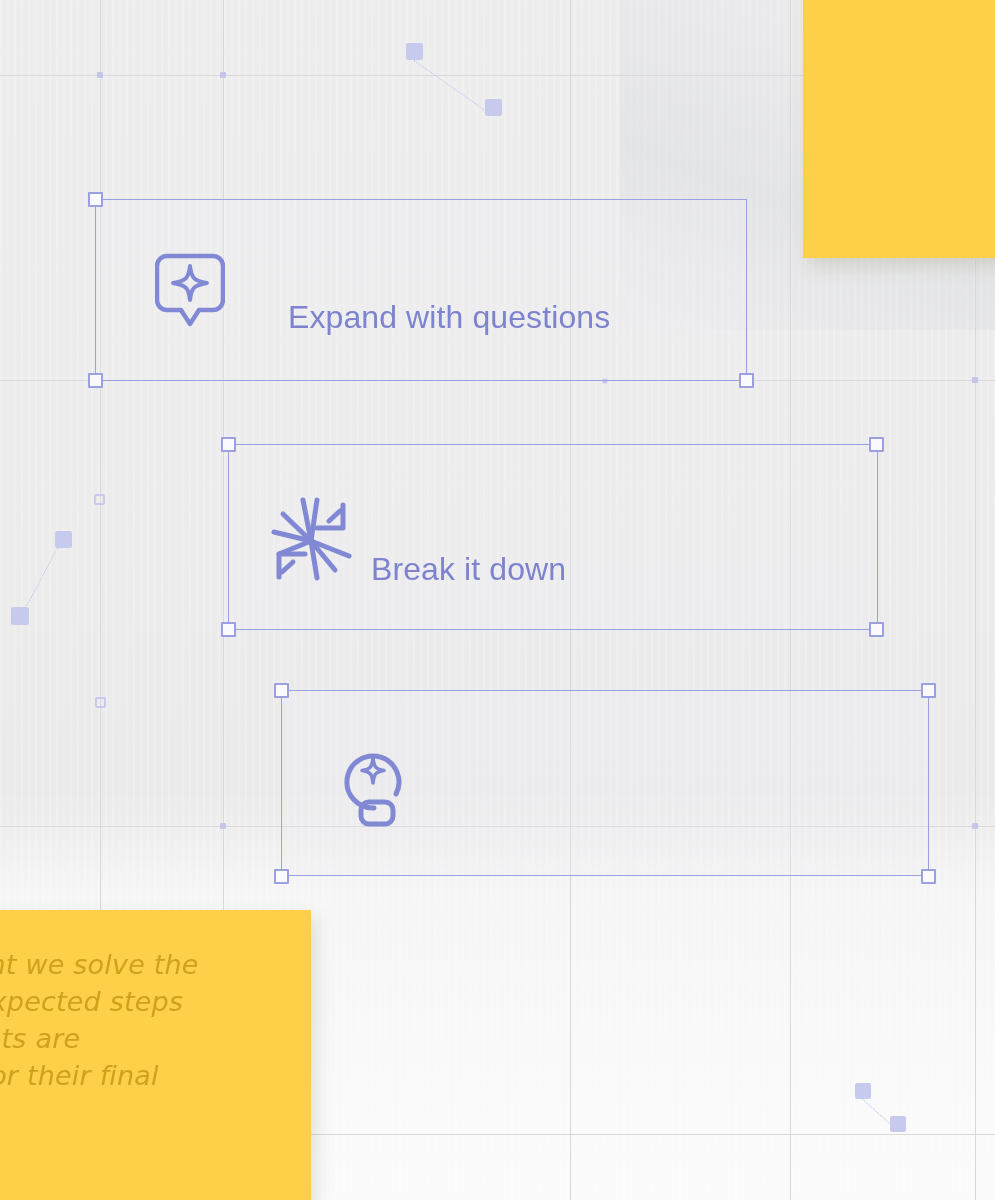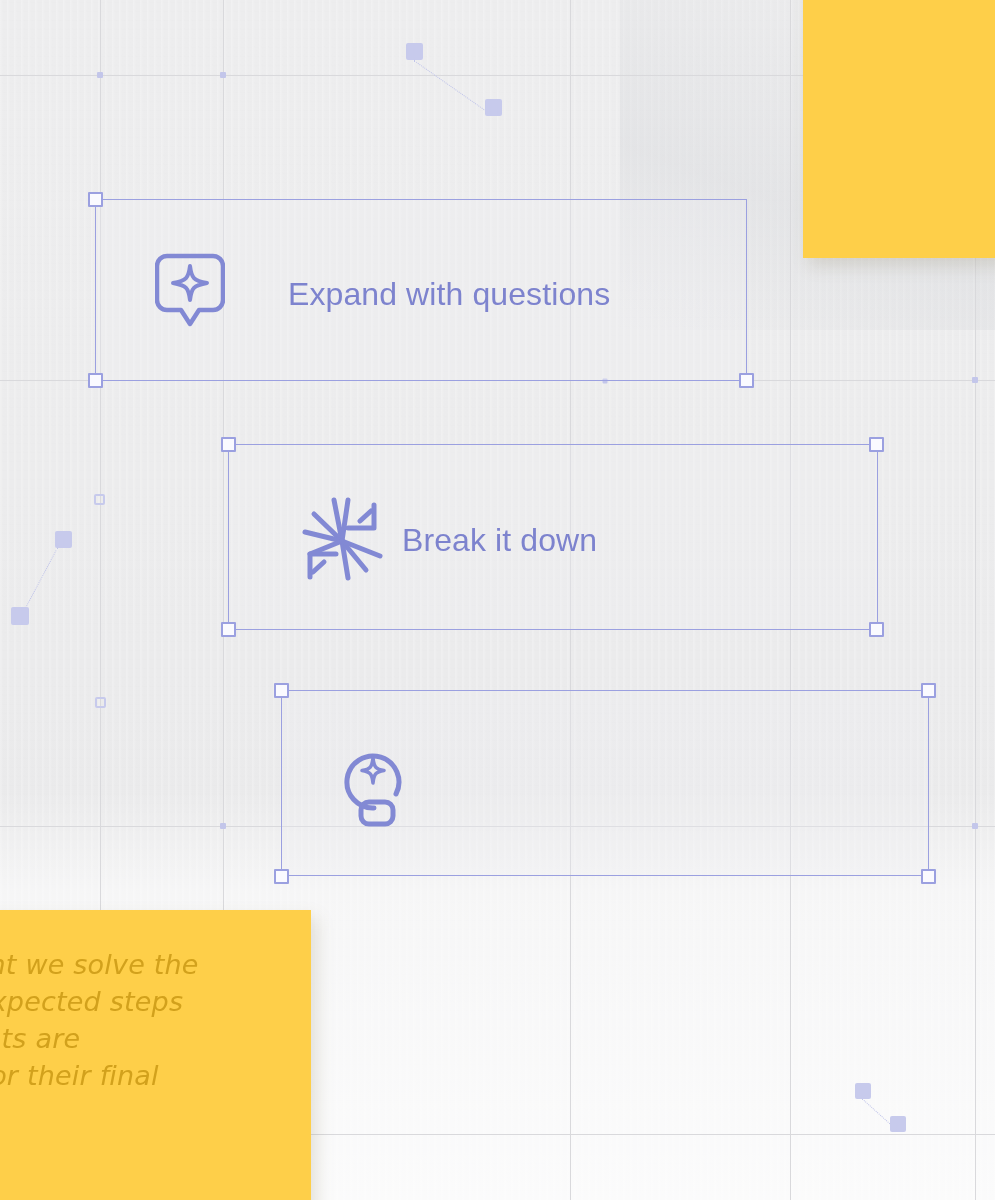--- a/index.html
+++ b/index.html
@@ -87,21 +87,21 @@
     background: #fafaff;
     border: 2px solid #9ba0e0;
     box-sizing: border-box;
     border-radius: 1px;
   }
 
   
   .card-row {
     position: absolute;
     display: flex;
-    align-items: center;
+    align-items: flex-end;
   }
   .card-icon {
     display: block;
     flex: 0 0 auto;
   }
   .card-label {
     color: #7d83ce;
     font-family: "Liberation Sans", sans-serif;
     font-size: 32px;
     font-weight: 400;
@@ -192,21 +192,21 @@
     </div>
 
     <div class="handle" style="left:88px;top:192px;"></div>
     <div class="handle" style="left:88px;top:373px;"></div>
     <div class="handle" style="left:739px;top:373px;"></div>
   </div>
 
   <div>
     <div class="frame" style="left:228px;top:444px;width:650px;height:186px;"></div>
 
-    <div class="card-row" style="left:296px;top:492px;">
+    <div class="card-row" style="left:265px;top:492px;">
       <span class="card-icon">
         <svg width="92" height="92" viewBox="0 0 92 92" fill="none">
           <g stroke="#8289d4" stroke-width="5" stroke-linecap="round">
             <line x1="46" y1="49" x2="38" y2="8"></line>
             <line x1="46" y1="49" x2="52" y2="8"></line>
             <line x1="46" y1="49" x2="18" y2="22"></line>
             <line x1="46" y1="49" x2="9" y2="40"></line>
             <line x1="46" y1="49" x2="14" y2="62"></line>
             <line x1="46" y1="49" x2="52" y2="86"></line>
             <line x1="46" y1="49" x2="70" y2="78"></line>

